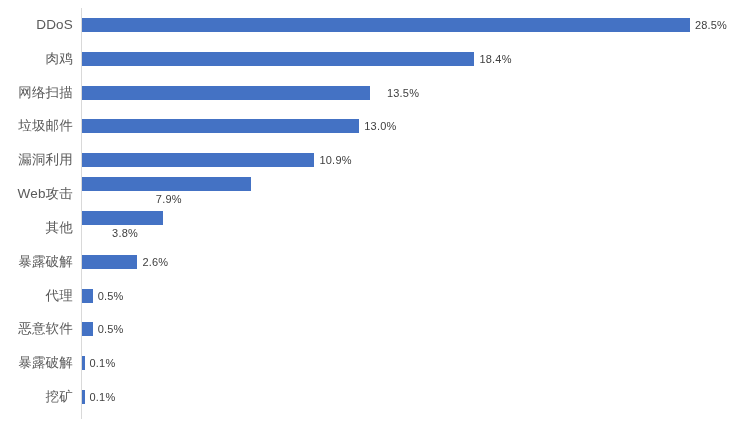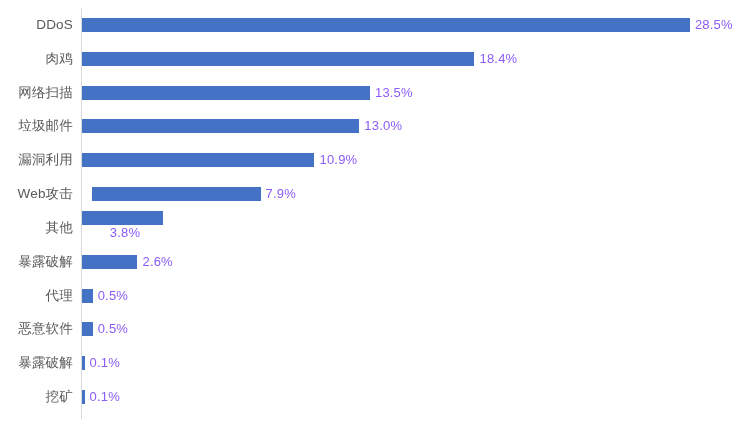--- a/index.html
+++ b/index.html
@@ -69,22 +69,22 @@
     align-items: center;
   }
 
   .bar {
     height: 14px;
     background: #4472c4;
     flex: none;
   }
 
   .bar-value {
-    font-size: 13px;
-    color: #8b5cf6;
+    font-size: 11px;
+    color: #404040;
     line-height: 16px;
     white-space: nowrap;
     margin-left: 5px;
     letter-spacing: 0.2px;
   }
 </style>
 </head>
 <body>
 
 <div id="chart-root">
@@ -101,42 +101,42 @@
       </div>
       <div class="bar-row" style="top: 41.83px;">
         <div class="cat-label">肉鸡</div>
         <div class="bar-track" style="left: 82px;">
           <div class="bar" style="width: 392.472px; height: 14px; background: rgb(68, 114, 196);"></div>
           <div class="bar-value">18.4%</div>
         </div>
       </div>
       <div class="bar-row" style="top: 75.66px;">
         <div class="cat-label">网络扫描</div>
-        <div class="bar-track" style="left: 82px;">
+        <div class="bar-track" style="left: 82px; gap: 12px;">
           <div class="bar" style="width: 287.955px; height: 14px; background: rgb(68, 114, 196);"></div>
           <div class="bar-value">13.5%</div>
         </div>
       </div>
       <div class="bar-row" style="top: 109.49px;">
         <div class="cat-label">垃圾邮件</div>
         <div class="bar-track" style="left: 82px;">
           <div class="bar" style="width: 277.29px; height: 14px; background: rgb(68, 114, 196);"></div>
           <div class="bar-value">13.0%</div>
         </div>
       </div>
       <div class="bar-row" style="top: 143.32px;">
         <div class="cat-label">漏洞利用</div>
         <div class="bar-track" style="left: 82px;">
           <div class="bar" style="width: 232.497px; height: 14px; background: rgb(68, 114, 196);"></div>
           <div class="bar-value">10.9%</div>
         </div>
       </div>
       <div class="bar-row" style="top: 177.15px;">
         <div class="cat-label">Web攻击</div>
-        <div class="bar-track" style="left: 92px;">
+        <div class="bar-track" style="left: 82px; flex-direction: column;">
           <div class="bar" style="width: 168.507px; height: 14px; background: rgb(68, 114, 196);"></div>
           <div class="bar-value">7.9%</div>
         </div>
       </div>
       <div class="bar-row" style="top: 210.98px;">
         <div class="cat-label">其他</div>
         <div class="bar-track" style="left: 82px; flex-direction: column;">
           <div class="bar" style="width: 81.054px; height: 14px; background: rgb(68, 114, 196);"></div>
           <div class="bar-value">3.8%</div>
         </div>

